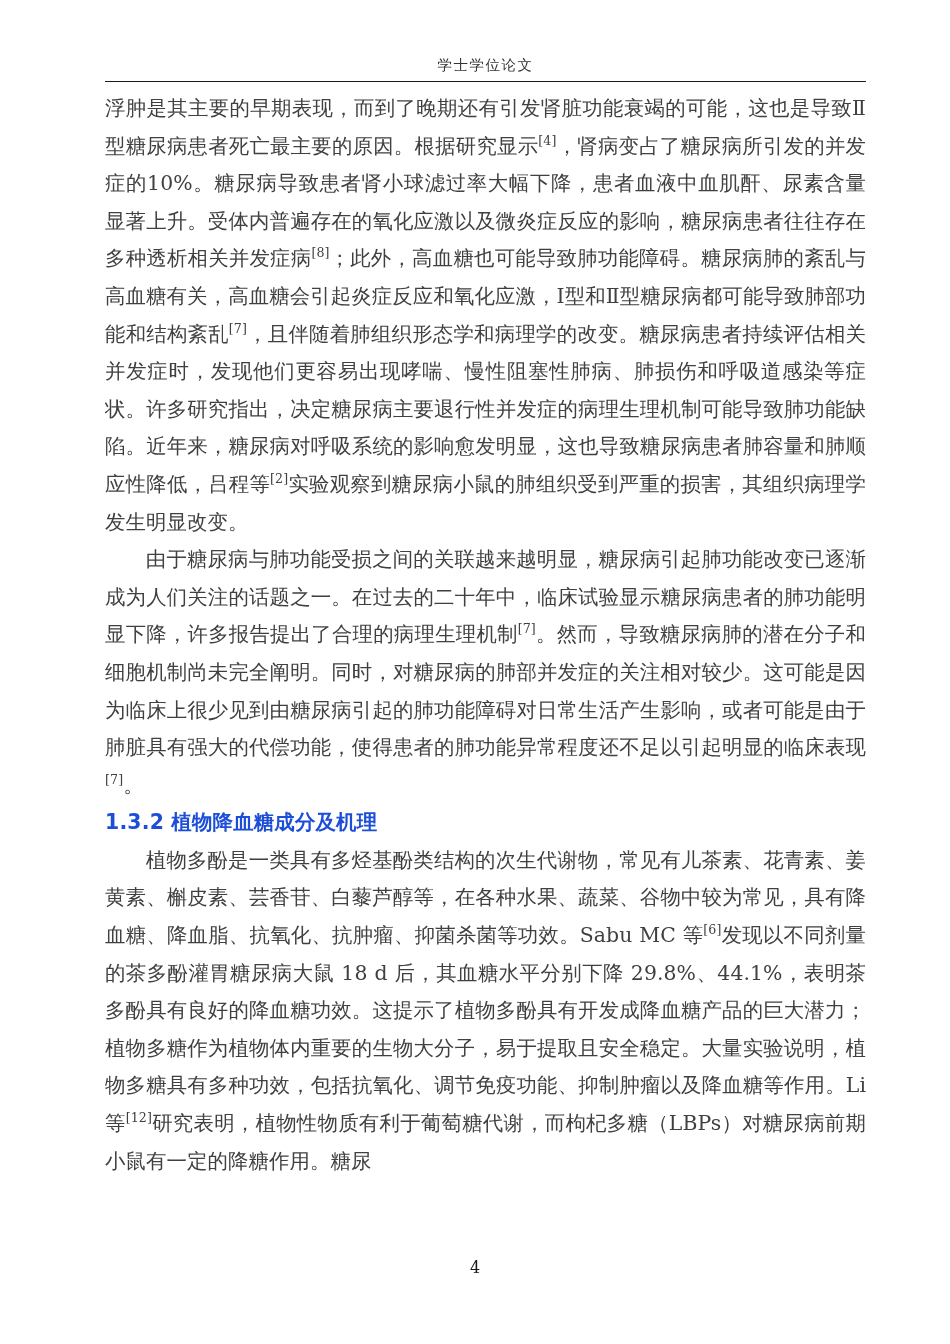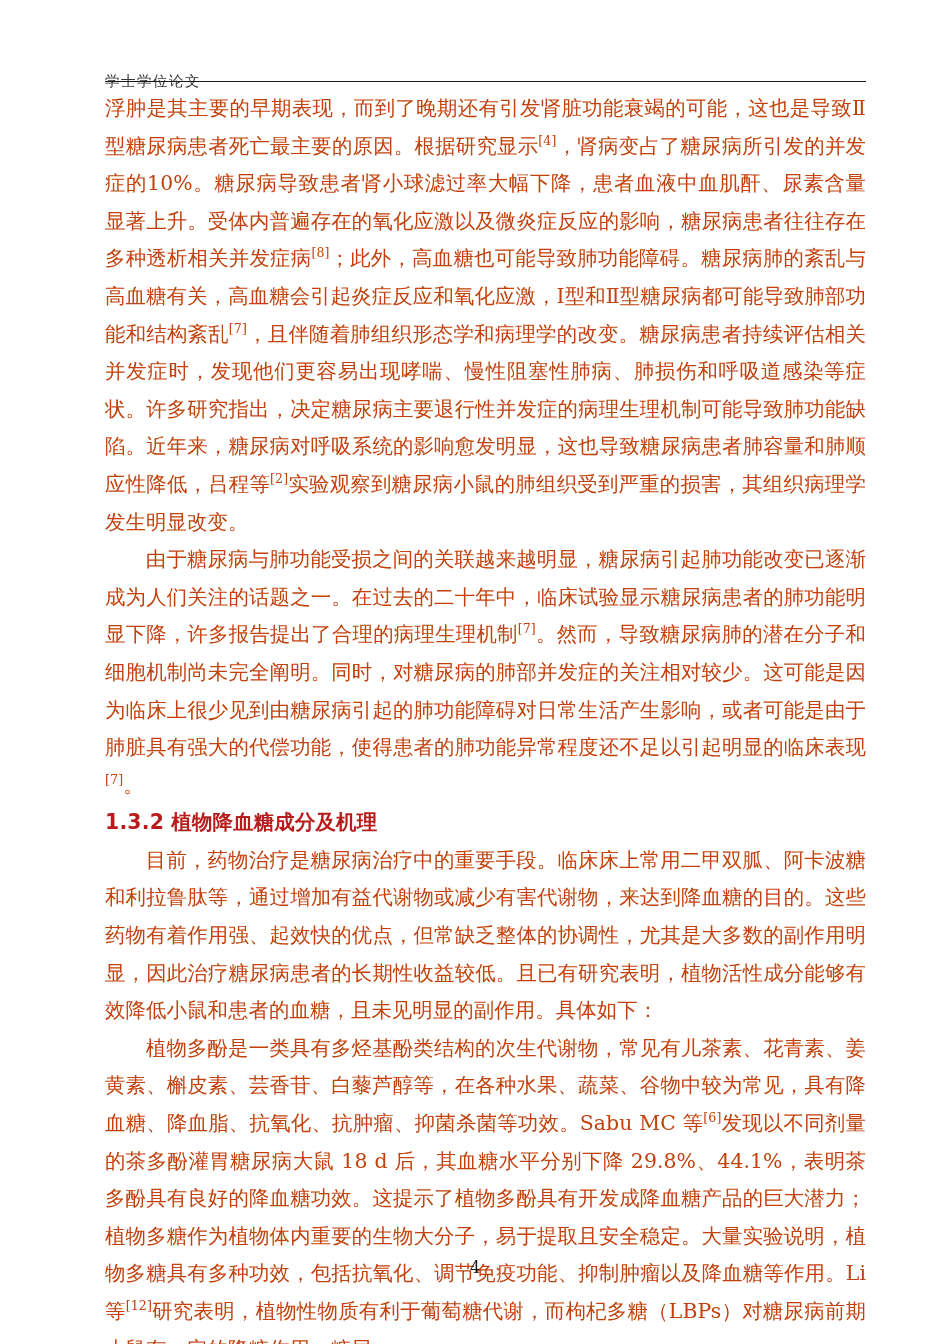--- a/index.html
+++ b/index.html
@@ -17,25 +17,25 @@
     height: 1344px;
     background: #ffffff;
     box-sizing: border-box;
     overflow: hidden;
   }
   .page-header {
     position: absolute;
     left: 105px;
     top: 56px;
     width: 761px;
+    text-align: center;
     font-size: 14.5px;
     letter-spacing: 1.5px;
     color: #333333;
     font-family: "DejaVu Serif", "Liberation Serif", serif;
-    margin-top: 16px;
   }
   .header-rule {
     position: absolute;
     left: 105px;
     top: 81px;
     width: 761px;
     height: 0;
     border-top: 1.6px solid #1a1a1a;
   }
   .content {
@@ -45,33 +45,33 @@
     width: 761px;
   }
   p.para {
     margin: 0;
     font-size: 20.4px;
     line-height: 37.6px;
     text-align: justify;
     text-justify: inter-ideograph;
     text-align-last: left;
     letter-spacing: 0.1px;
-    color: #c2410c;
+    color: #404040;
     word-break: break-all;
   }
   p.indent {
     text-indent: 2em;
   }
   h2.section-heading {
     margin: 0;
     font-size: 20.4px;
     line-height: 37.6px;
     font-weight: bold;
     letter-spacing: 0.2px;
-    color: #b91c1c;
+    color: #1d4ed8;
     font-family: "DejaVu Sans", "Liberation Sans", sans-serif;
   }
   sup.cite {
     font-size: 0.62em;
     vertical-align: super;
     line-height: 0;
   }
   .latin {
     font-family: "DejaVu Serif", "Liberation Serif", serif;
   }
@@ -95,21 +95,20 @@
   <div class="header-rule"></div>
 
   <div class="content">
 
     <p class="para"><span>浮肿是其主要的早期表现，而到了晚期还有引发肾脏功能衰竭的可能，这也是导致Ⅱ型糖尿病患者死亡最主要的原因。根据研究显示</span><sup class="cite latin">[4]</sup><span>，肾病变占了糖尿病所引发的并发症的<span class="latin">10%</span>。糖尿病导致患者肾小球滤过率大幅下降，患者血液中血肌酐、尿素含量显著上升。受体内普遍存在的氧化应激以及微炎症反应的影响，糖尿病患者往往存在多种透析相关并发症病</span><sup class="cite latin">[8]</sup><span>；此外，高血糖也可能导致肺功能障碍。糖尿病肺的紊乱与高血糖有关，高血糖会引起炎症反应和氧化应激，Ⅰ型和Ⅱ型糖尿病都可能导致肺部功能和结构紊乱</span><sup class="cite latin">[7]</sup><span>，且伴随着肺组织形态学和病理学的改变。糖尿病患者持续评估相关并发症时，发现他们更容易出现哮喘、慢性阻塞性肺病、肺损伤和呼吸道感染等症状。许多研究指出，决定糖尿病主要退行性并发症的病理生理机制可能导致肺功能缺陷。近年来，糖尿病对呼吸系统的影响愈发明显，这也导致糖尿病患者肺容量和肺顺应性降低，吕程等</span><sup class="cite latin">[2]</sup><span>实验观察到糖尿病小鼠的肺组织受到严重的损害，其组织病理学发生明显改变。</span></p>
 
     <p class="para indent"><span>由于糖尿病与肺功能受损之间的关联越来越明显，糖尿病引起肺功能改变已逐渐成为人们关注的话题之一。在过去的二十年中，临床试验显示糖尿病患者的肺功能明显下降，许多报告提出了合理的病理生理机制</span><sup class="cite latin">[7]</sup><span>。然而，导致糖尿病肺的潜在分子和细胞机制尚未完全阐明。同时，对糖尿病的肺部并发症的关注相对较少。这可能是因为临床上很少见到由糖尿病引起的肺功能障碍对日常生活产生影响，或者可能是由于肺脏具有强大的代偿功能，使得患者的肺功能异常程度还不足以引起明显的临床表现</span><sup class="cite latin">[7]</sup><span>。</span></p>
 
     <h2 class="section-heading">1.3.2 植物降血糖成分及机理</h2>
 
-    <p class="para indent">目前，药物治疗是糖尿病治疗中的重要手段。临床床上常用二甲双胍、阿卡波糖和利拉鲁肽等，通过增加有益代谢物或减少有害代谢物，来达到降血糖的目的。这些药物有着作用强、起效快的优点，但常缺乏整体的协调性，尤其是大多数的副作用明显，因此治疗糖尿病患者的长期性收益较低。且已有研究表明，植物活性成分能够有效降低小鼠和患者的血糖，且未见明显的副作用。具体如下：</p>
 
     <p class="para indent"><span>植物多酚是一类具有多烃基酚类结构的次生代谢物，常见有儿茶素、花青素、姜黄素、槲皮素、芸香苷、白藜芦醇等，在各种水果、蔬菜、谷物中较为常见，具有降血糖、降血脂、抗氧化、抗肿瘤、抑菌杀菌等功效。<span class="latin">Sabu MC</span> 等</span><sup class="cite latin">[6]</sup><span>发现以不同剂量的茶多酚灌胃糖尿病大鼠 <span class="latin">18 d</span> 后，其血糖水平分别下降 <span class="latin">29.8%</span>、<span class="latin">44.1%</span>，表明茶多酚具有良好的降血糖功效。这提示了植物多酚具有开发成降血糖产品的巨大潜力；植物多糖作为植物体内重要的生物大分子，易于提取且安全稳定。大量实验说明，植物多糖具有多种功效，包括抗氧化、调节免疫功能、抑制肿瘤以及降血糖等作用。<span class="latin">Li</span> 等</span><sup class="cite latin">[12]</sup><span>研究表明，植物性物质有利于葡萄糖代谢，而枸杞多糖（<span class="latin">LBPs</span>）对糖尿病前期小鼠有一定的降糖作用。糖尿</span></p>
 
   </div>
 
   <div class="page-number">4</div>
 
 </div>
 
 </body></html>

